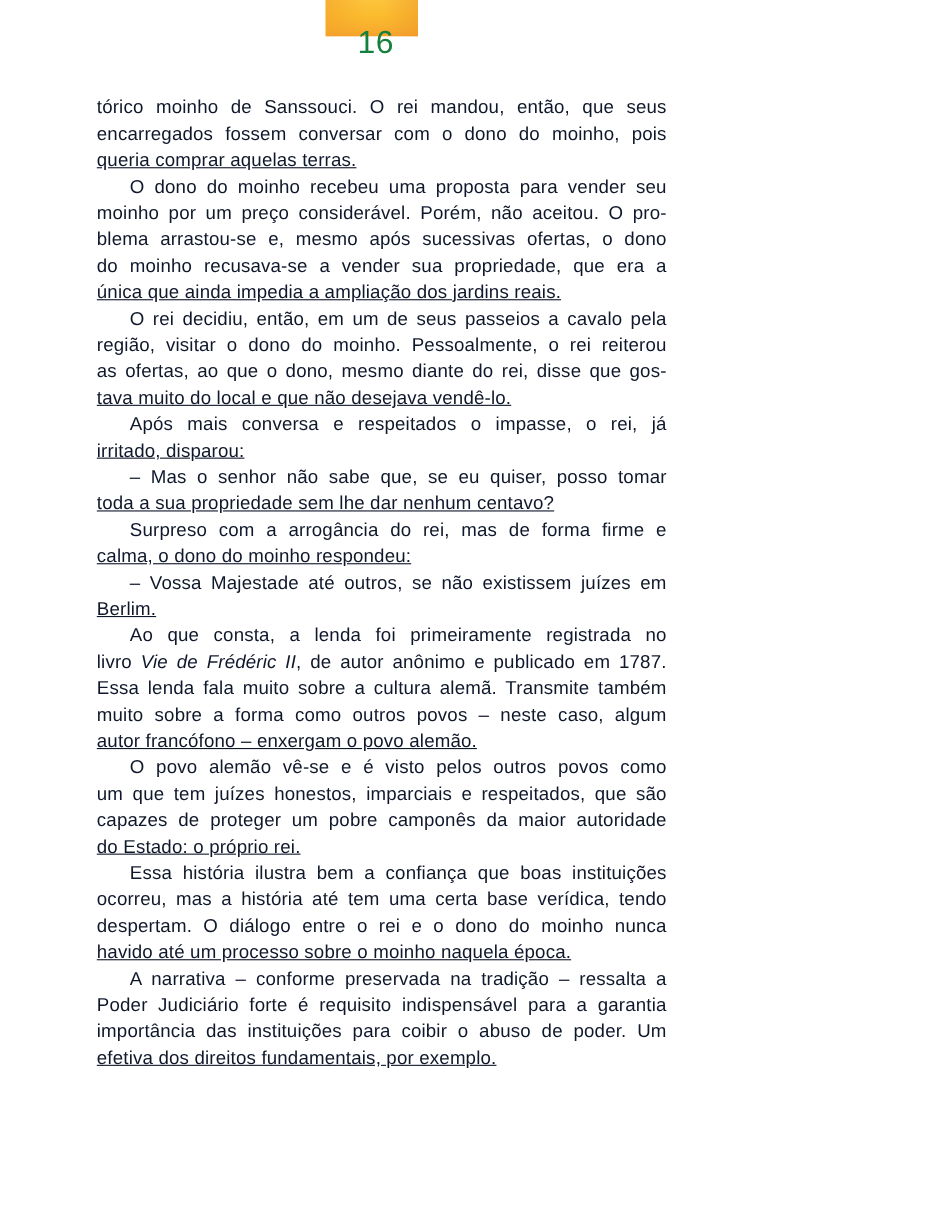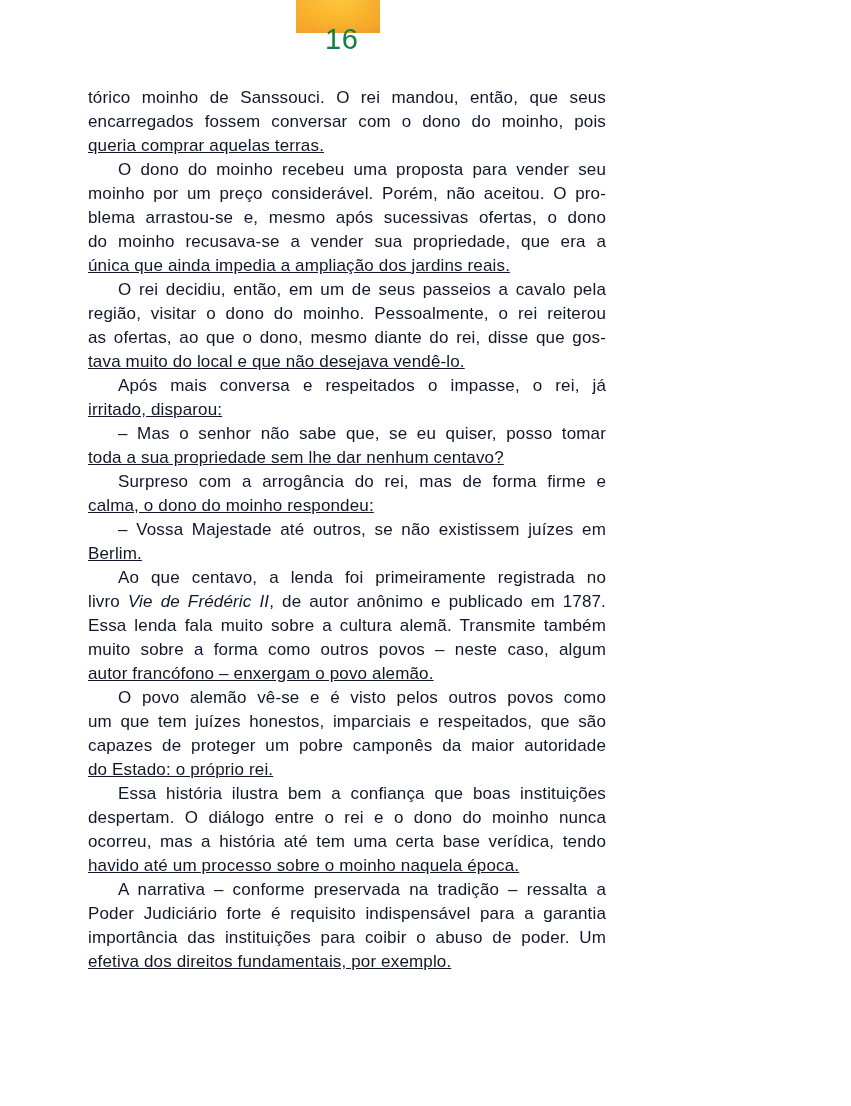--- a/index.html
+++ b/index.html
@@ -102,36 +102,36 @@
       </div>
       <div class="paragraph">
         <div class="text-line indent">Surpreso com a arrogância do rei, mas de forma firme e</div>
         <div class="text-line last">calma, o dono do moinho respondeu:</div>
       </div>
       <div class="paragraph">
         <div class="text-line indent">– Vossa Majestade até outros, se não existissem juízes em</div>
         <div class="text-line last">Berlim.</div>
       </div>
       <div class="paragraph">
-        <div class="text-line indent">Ao que centavo, a lenda foi primeiramente registrada no</div>
+        <div class="text-line indent">Ao que consta, a lenda foi primeiramente registrada no</div>
         <div class="text-line"><span>livro </span><em>Vie de Frédéric II</em><span>, de autor anônimo e publicado em 1787.</span></div>
         <div class="text-line">Essa lenda fala muito sobre a cultura alemã. Transmite também</div>
         <div class="text-line">muito sobre a forma como outros povos – neste caso, algum</div>
         <div class="text-line last">autor francófono – enxergam o povo alemão.</div>
       </div>
       <div class="paragraph">
         <div class="text-line indent">O povo alemão vê-se e é visto pelos outros povos como</div>
         <div class="text-line">um que tem juízes honestos, imparciais e respeitados, que são</div>
         <div class="text-line">capazes de proteger um pobre camponês da maior autoridade</div>
         <div class="text-line last">do Estado: o próprio rei.</div>
       </div>
       <div class="paragraph">
         <div class="text-line indent">Essa história ilustra bem a confiança que boas instituições</div>
+        <div class="text-line">ocorreu, mas a história até tem uma certa base verídica, tendo</div>
         <div class="text-line">despertam. O diálogo entre o rei e o dono do moinho nunca</div>
-        <div class="text-line">ocorreu, mas a história até tem uma certa base verídica, tendo</div>
         <div class="text-line last">havido até um processo sobre o moinho naquela época.</div>
       </div>
       <div class="paragraph">
         <div class="text-line indent">A narrativa – conforme preservada na tradição – ressalta a</div>
         <div class="text-line">Poder Judiciário forte é requisito indispensável para a garantia</div>
         <div class="text-line">importância das instituições para coibir o abuso de poder. Um</div>
         <div class="text-line last">efetiva dos direitos fundamentais, por exemplo.</div>
       </div>
     </div>
 </div>

